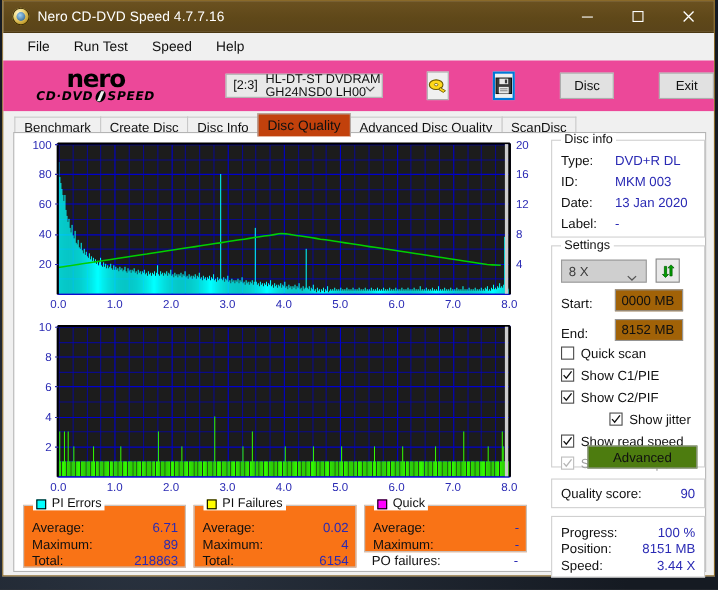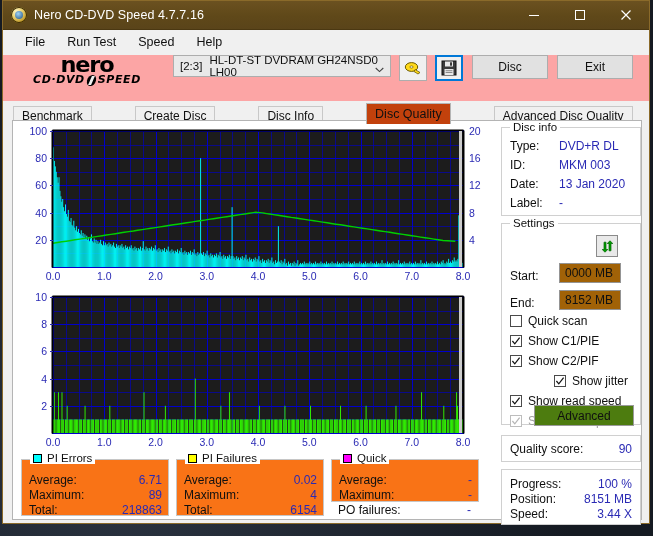--- a/index.html
+++ b/index.html
@@ -58,22 +58,22 @@
   .menubar{
     height:24px;background:#f0f0f0;display:flex;align-items:center;
     padding-left:12px;border-bottom:1px solid #f0f0f0;
   }
   .menu-item{
     color:#101010;font-size:12.5px;padding:3px 10px;margin-right:2px;white-space:nowrap;
   }
 
   
   .toolbar{
-    height:46px;background:#fca5a5;display:flex;align-items:flex-start;
-    padding-left:14px;position:relative;
+    height:46px;background:#ec4899;display:flex;align-items:center;
+    padding-left:14px;position:relative;gap:32px;
   }
   .brand{width:140px;flex:0 0 auto;user-select:none;}
   .brand .nero{
     font-family:"DejaVu Sans",sans-serif;
     font-weight:bold;font-size:22px;line-height:19px;color:#000;
     letter-spacing:-1.1px;text-align:center;
     transform:scaleX(1.02);
   }
   .brand .sub{
     font-family:"DejaVu Sans",sans-serif;
@@ -107,21 +107,20 @@
   .pbtn{
     height:24px;width:76px;background:#e1e1e1;border:1px solid #adadad;
     display:flex;align-items:center;justify-content:center;
     font-size:12px;color:#101010;margin-left:9px;box-sizing:border-box;
   }
 
   
   .tabstrip{
     height:21px;margin:2px 0 0 10px;display:flex;align-items:flex-end;
     position:relative;
-    gap:44px;
   }
   .tab{
     height:18px;padding:0 8px;display:flex;align-items:center;
     font-size:12px;color:#101010;background:#f0f0f0;
     border:1px solid #c8c8c8;border-bottom:none;margin-right:-1px;
     box-sizing:border-box;white-space:nowrap;
   }
   .tab.active{
     height:21px;background:#c2410c;border-color:#b4b4b4;z-index:3;font-size:12.5px;
   }
@@ -1311,20 +1310,28 @@
     <div class="kv val" style="left:57px;top:30px;">MKM 003</div>
     <div class="kv" style="left:8px;top:49px;">Date:</div>
     <div class="kv val" style="left:57px;top:49px;">13 Jan 2020</div>
     <div class="kv" style="left:8px;top:68px;">Label:</div>
     <div class="kv val" style="left:57px;top:68px;">-</div>
   </div>
 
   <div class="gbox" style="left:498px;top:222px;width:140px;height:202px;">
     <div class="gbox-title">Settings</div>
 
+    <div class="combo" style="left:8px;top:12px;width:78px;height:21px;">
+      <span>8 X</span>
+      <span class="arrow">
+        <svg width="9" height="6" viewBox="0 0 9 6">
+            <path d="M0.7 1 L4.5 4.6 L8.3 1" stroke="#555" stroke-width="1.1" fill="none"></path>
+          </svg>
+      </span>
+    </div>
 
     <div class="refreshbtn" style="left:94px;top:11px;width:22px;height:22px;">
       <svg width="15" height="15" viewBox="0 0 15 15">
         <path d="M4 3.2 L4 10.5 L2.2 10.5 L5 13.2 L7.8 10.5 L6 10.5 L6 3.2 Z" fill="#00a000" stroke="#006000" stroke-width=".7"></path>
         <path d="M11 11.8 L11 4.5 L12.8 4.5 L10 1.8 L7.2 4.5 L9 4.5 L9 11.8 Z" fill="#00a000" stroke="#006000" stroke-width=".7"></path>
       </svg>
     </div>
 
     <div class="kv" style="left:8px;top:45px;">Start:</div>
     <div class="tinput" style="left:57px;top:39px;width:62px;height:20px;">0000 MB</div>

